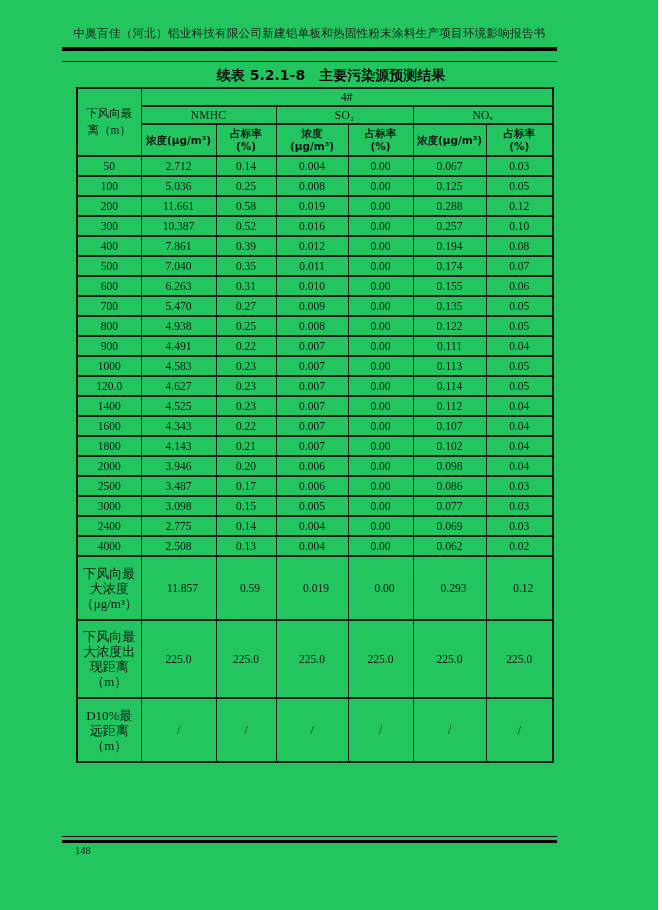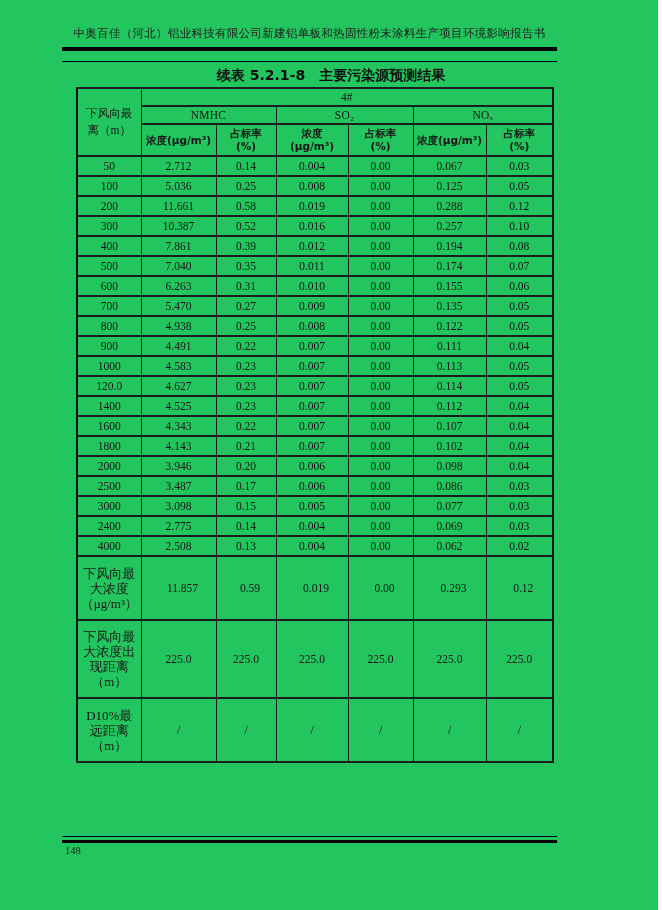--- a/index.html
+++ b/index.html
@@ -57,21 +57,21 @@
   tr.special-row td { font-size: 11.5px; }
   tr.special-row td.label {
     white-space: pre-line; text-align: center;
     font-size: 13px; line-height: 15px; padding: 5px 2px;
   }
   tr.sp-r1 td { height: 52px; padding-left: 8px; }
   tr.sp-r2 td { height: 66px; }
   tr.sp-r3 td { height: 52px; margin-left: 33px; }
 
   .page-number {
-    position: absolute; top: 845px; left: 65px;
+    position: absolute; top: 845px; left: 75px;
     font-size: 10.5px; color: #222;
   }
 </style>
 </head>
 <body>
 
 <div class="page">
 
   <div class="doc-header">中奥百佳（河北）铝业科技有限公司新建铝单板和热固性粉末涂料生产项目环境影响报告书</div>
   <div class="rule rule-thick-top"></div>

